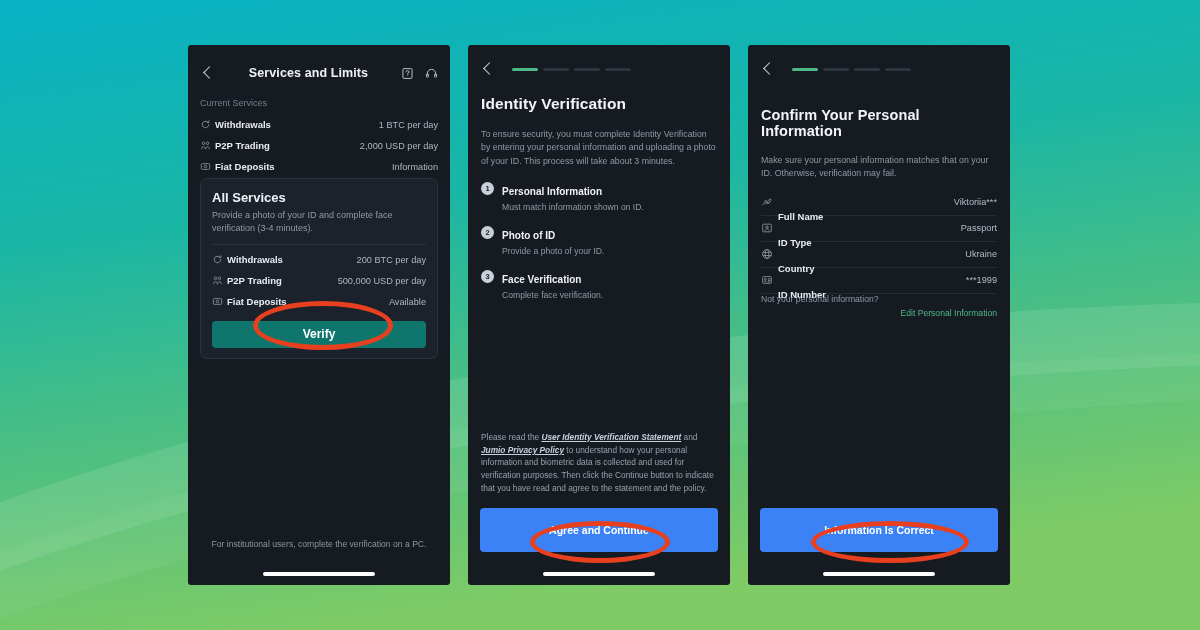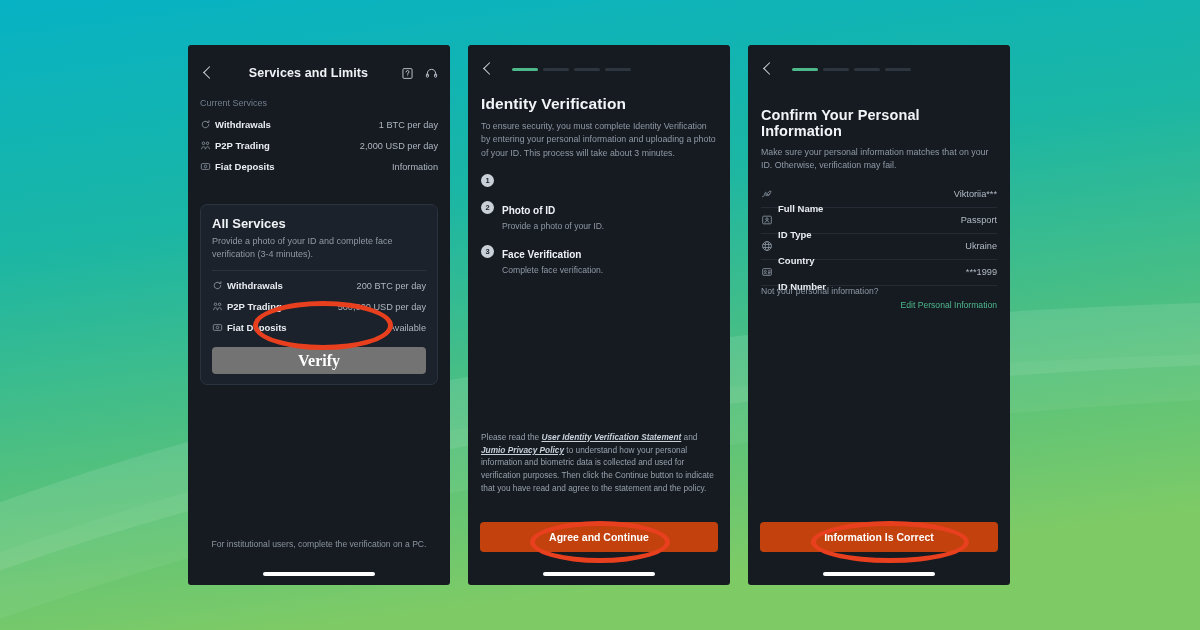--- a/index.html
+++ b/index.html
@@ -72,41 +72,41 @@
   .srow {
     display:flex; align-items:center;
     height:21px;
     font-size:9.5px;
   }
   .srow .ico { width:15px; flex:0 0 15px; display:flex; align-items:center; }
   .srow .nm { font-weight:bold; color:#e9edf2; }
   .srow .vl { margin-left:auto; color:#aeb6c0; font-size:9.2px; }
 
   .card {
-    margin-top:27px;
+    margin-top:1px;
     background:#1c222b;
     border:1px solid #2b333e;
     border-radius:7px;
     padding:11px 11px 10px 11px;
   }
   .card-t { font-size:13px; font-weight:bold; color:#f0f3f6; }
   .card-s {
     font-size:9px; color:#8f99a5; line-height:1.45;
     margin-top:4px;
   }
   .card-div { height:1px; background:#2b333e; margin:9px 0 4px 0; }
   .verify-btn {
     display:block; width:100%;
     margin-top:9px;
     height:27px; line-height:27px;
-    background:#737373;
+    background:#0f766e;
     color:#ffffff;
     border:none; border-radius:4px;
-    font-family:Liberation Serif, serif;
-    font-size:16px; font-weight:bold;
+    font-family:Liberation Sans, sans-serif;
+    font-size:12px; font-weight:bold;
     text-align:center; cursor:pointer;
   }
   .p1-foot {
     position:absolute; bottom:36px; left:0; right:0;
     text-align:center; font-size:8.6px; color:#8b949f;
   }
 
   
   .ph-top {
     display:flex; align-items:center;
@@ -118,21 +118,21 @@
 
   .ph-pad { padding:0 13px; }
   .big-title {
     font-size:15.5px; font-weight:bold;
     color:#f2f5f8; margin-top:14px;
     letter-spacing:.1px;
   }
   .big-title.sm { font-size:14.5px;margin-top:26px; }
   .big-sub {
     font-size:8.8px; color:#8f99a5;
-    line-height:1.52; margin-top:7px;
+    line-height:1.52; margin-top:15px;
   }
 
   .step { display:flex; margin-top:13px; }
   .step .num {
     width:13px; height:13px; flex:0 0 13px;
     border-radius:50%;
     background:#c9d0d8; color:#1b2028;
     font-size:7.5px; font-weight:bold;
     display:flex; align-items:center; justify-content:center;
     margin-top:1px;
@@ -142,22 +142,22 @@
   .step .sd { font-size:8.6px; color:#8f99a5; margin-top:3px; }
 
   .legal {
     position:absolute; left:13px; right:13px; bottom:90px;
     font-size:8.3px; color:#97a0ab; line-height:1.55;
   }
   .legal a { color:#c8d0d9; text-decoration:underline; font-weight:bold;font-style:italic; }
 
   .cta {
     position:absolute; left:12px; right:12px; bottom:33px;
-    height:30px; line-height:30px;
-    background:#c2410c; color:#ffffff;
+    height:44px; line-height:30px;
+    background:#3b82f6; color:#ffffff;
     border:none; border-radius:4px;
     font-family:"Liberation Sans", sans-serif;
     font-size:10.5px; font-weight:bold;
     text-align:center; cursor:pointer;
   }
 
   
   .irow {
     display:flex; align-items:center;
     height:26px; font-size:9.5px;
@@ -325,20 +325,24 @@
       <i></i>
     </span>
   </div>
 
   <div class="ph-pad">
     <div class="big-title">Identity Verification</div>
     <div class="big-sub">To ensure security, you must complete Identity Verification by entering your personal information and uploading a photo of your ID. This process will take about 3 minutes.</div>
 
     <div class="step">
       <span class="num">1</span>
+      <span class="stx">
+        <span class="sh">Personal Information</span>
+        <span class="sd" style="display:block">Must match information shown on ID.</span>
+      </span>
     </div>
 
     <div class="step">
       <span class="num">2</span>
       <span class="stx">
         <span class="sh">Photo of ID</span>
         <span class="sd" style="display:block">Provide a photo of your ID.</span>
       </span>
     </div>
 

